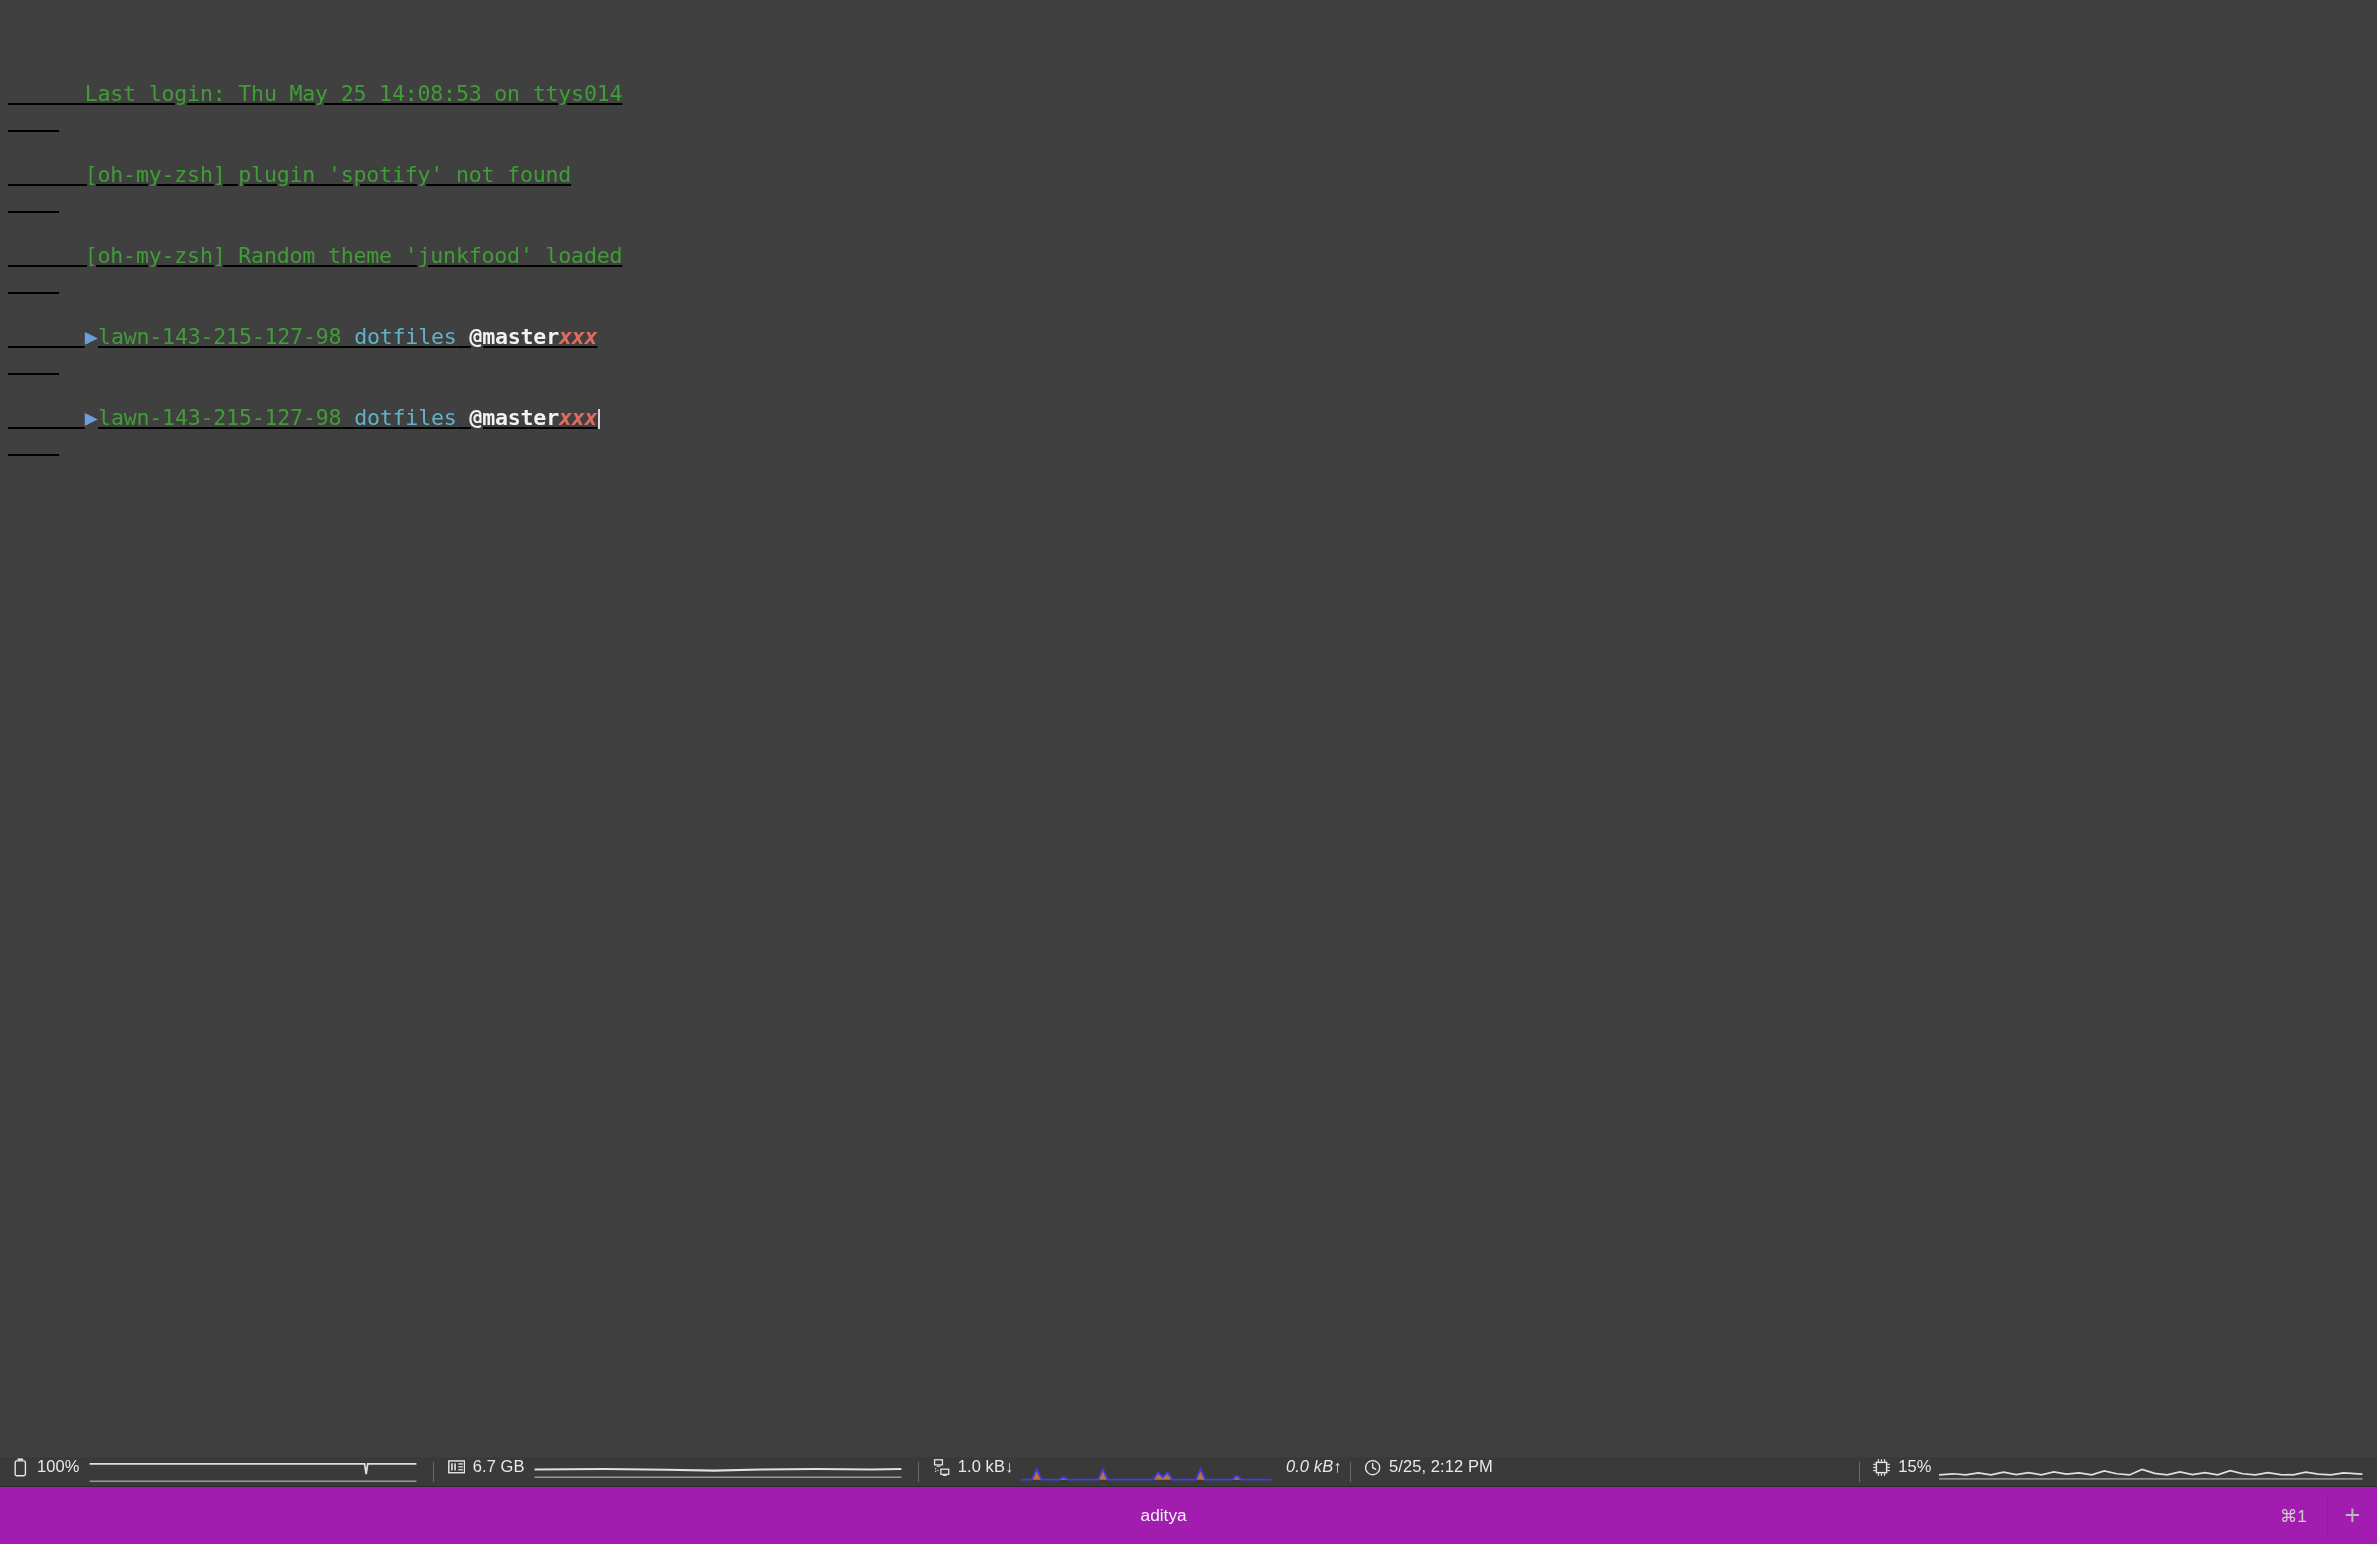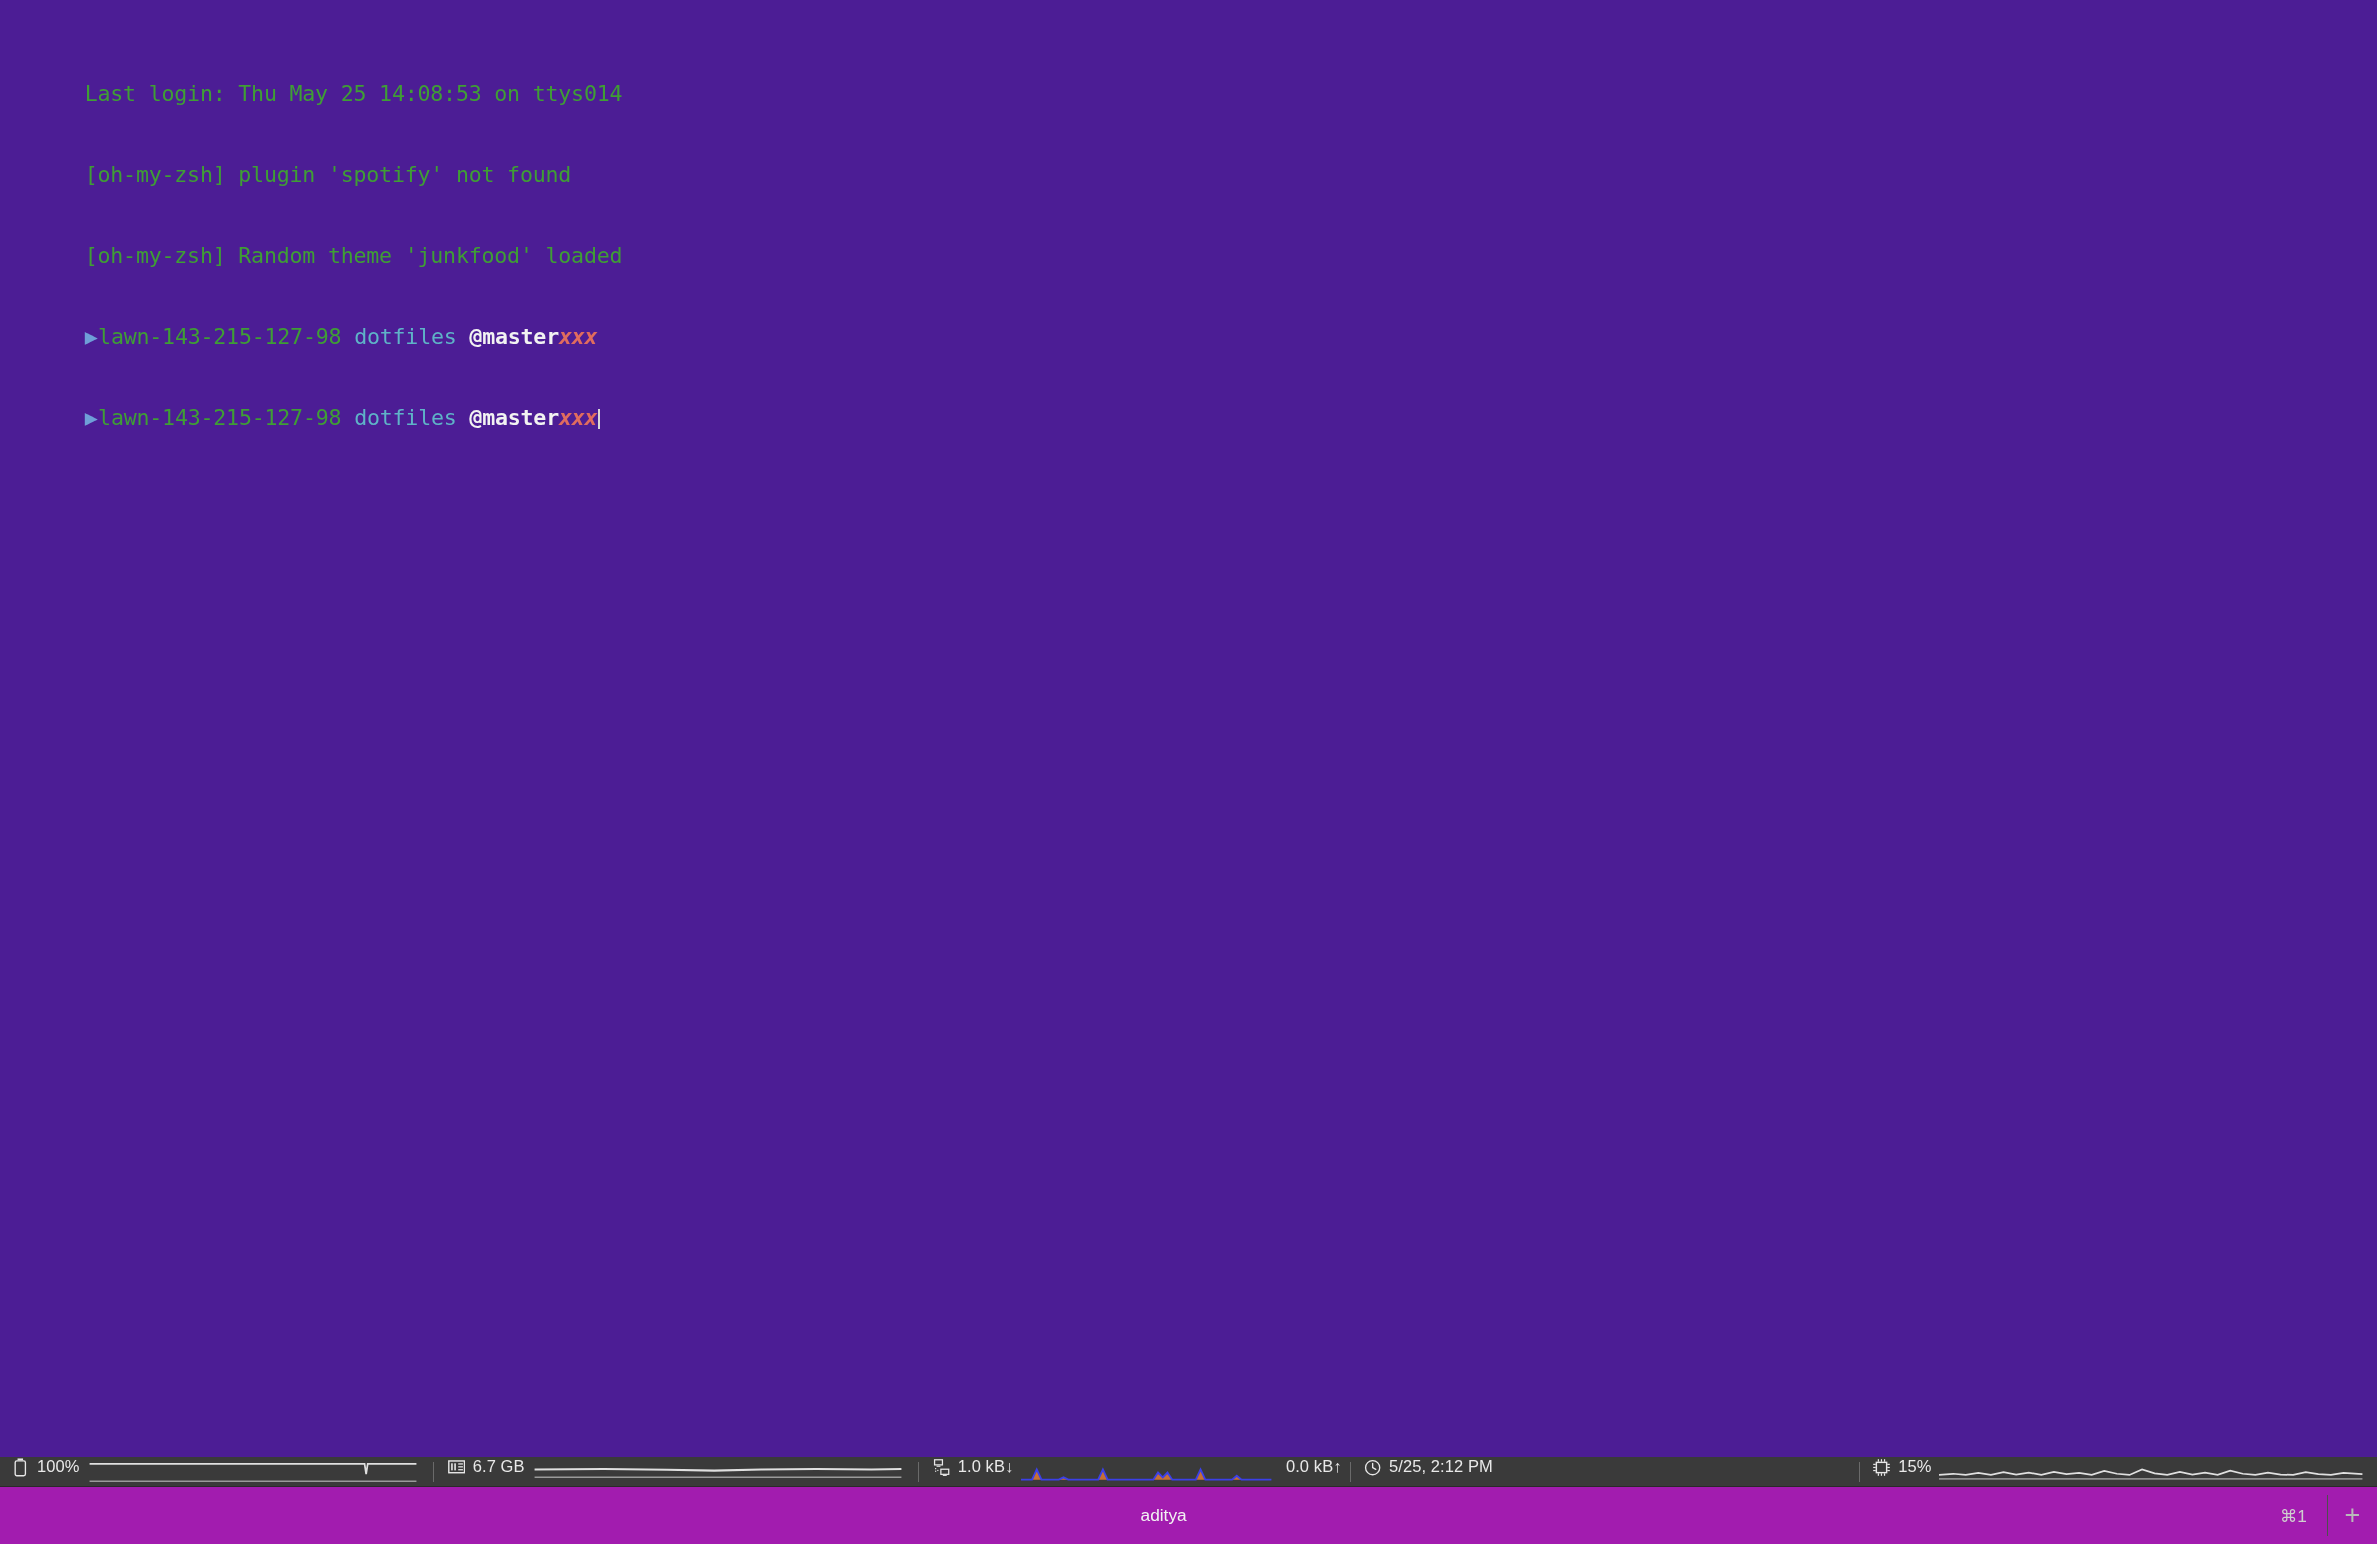--- a/index.html
+++ b/index.html
@@ -19,23 +19,24 @@
     font-family: "DejaVu Sans Mono", "Liberation Mono", monospace;
   }
 
   
   #terminal {
     position: absolute;
     left: 0;
     top: 0;
     right: 0;
     bottom: 86px;
-    background: #4c1d95;
+    background: #404040;
     padding: 53px 0 0 7.9px;
     box-sizing: border-box;
+    text-decoration: underline;
   }
 
   .term-line {
     font-family: "DejaVu Sans Mono", "Liberation Mono", monospace;
     font-size: 21.6px;
     line-height: 27px;
     white-space: pre;
     color: #3f9e35;
     letter-spacing: -0.2px;
   }
@@ -262,21 +263,21 @@
       <span class="sb-label">1.0 kB↓</span>
     </div>
     <svg class="sb-graph" width="252" height="23.6" viewBox="0 0 320 30" preserveAspectRatio="none">
       <path d="M0,25 L14,25 L20,12 L26,25 L48,25 L54,22 L60,25 L98,25 L104,12 L110,25
                L168,25 L174,16 L180,22 L186,16 L192,25 L222,25 L228,12 L234,25
                L268,25 L274,20 L280,25 L318,25" fill="#e07a35" fill-opacity="0.85" stroke="none"></path>
       <path d="M0,25 L14,25 L20,12 L26,25 L48,25 L54,22 L60,25 L98,25 L104,12 L110,25
                L168,25 L174,16 L180,22 L186,16 L192,25 L222,25 L228,12 L234,25
                L268,25 L274,20 L280,25 L318,25" fill="none" stroke="#3b40e8" stroke-width="2.4"></path>
     </svg>
-    <div class="sb-seg" style="padding-left:4.7px;">
+    <div class="sb-seg" style="padding-left:4.7px;font-style:italic;">
       <span class="sb-label">0.0 kB↑</span>
     </div>
 
     <div class="sb-divider"></div>
 
     <div class="sb-seg">
       <span class="sb-icon">
         <svg width="17.3" height="17.3" viewBox="0 0 22 22">
           <circle cx="11" cy="11" r="9" fill="none" stroke="#e8e8e8" stroke-width="1.7"></circle>
           <path d="M11,5.5 L11,11 L15,13.2" fill="none" stroke="#e8e8e8" stroke-width="1.7" stroke-linecap="round"></path>

